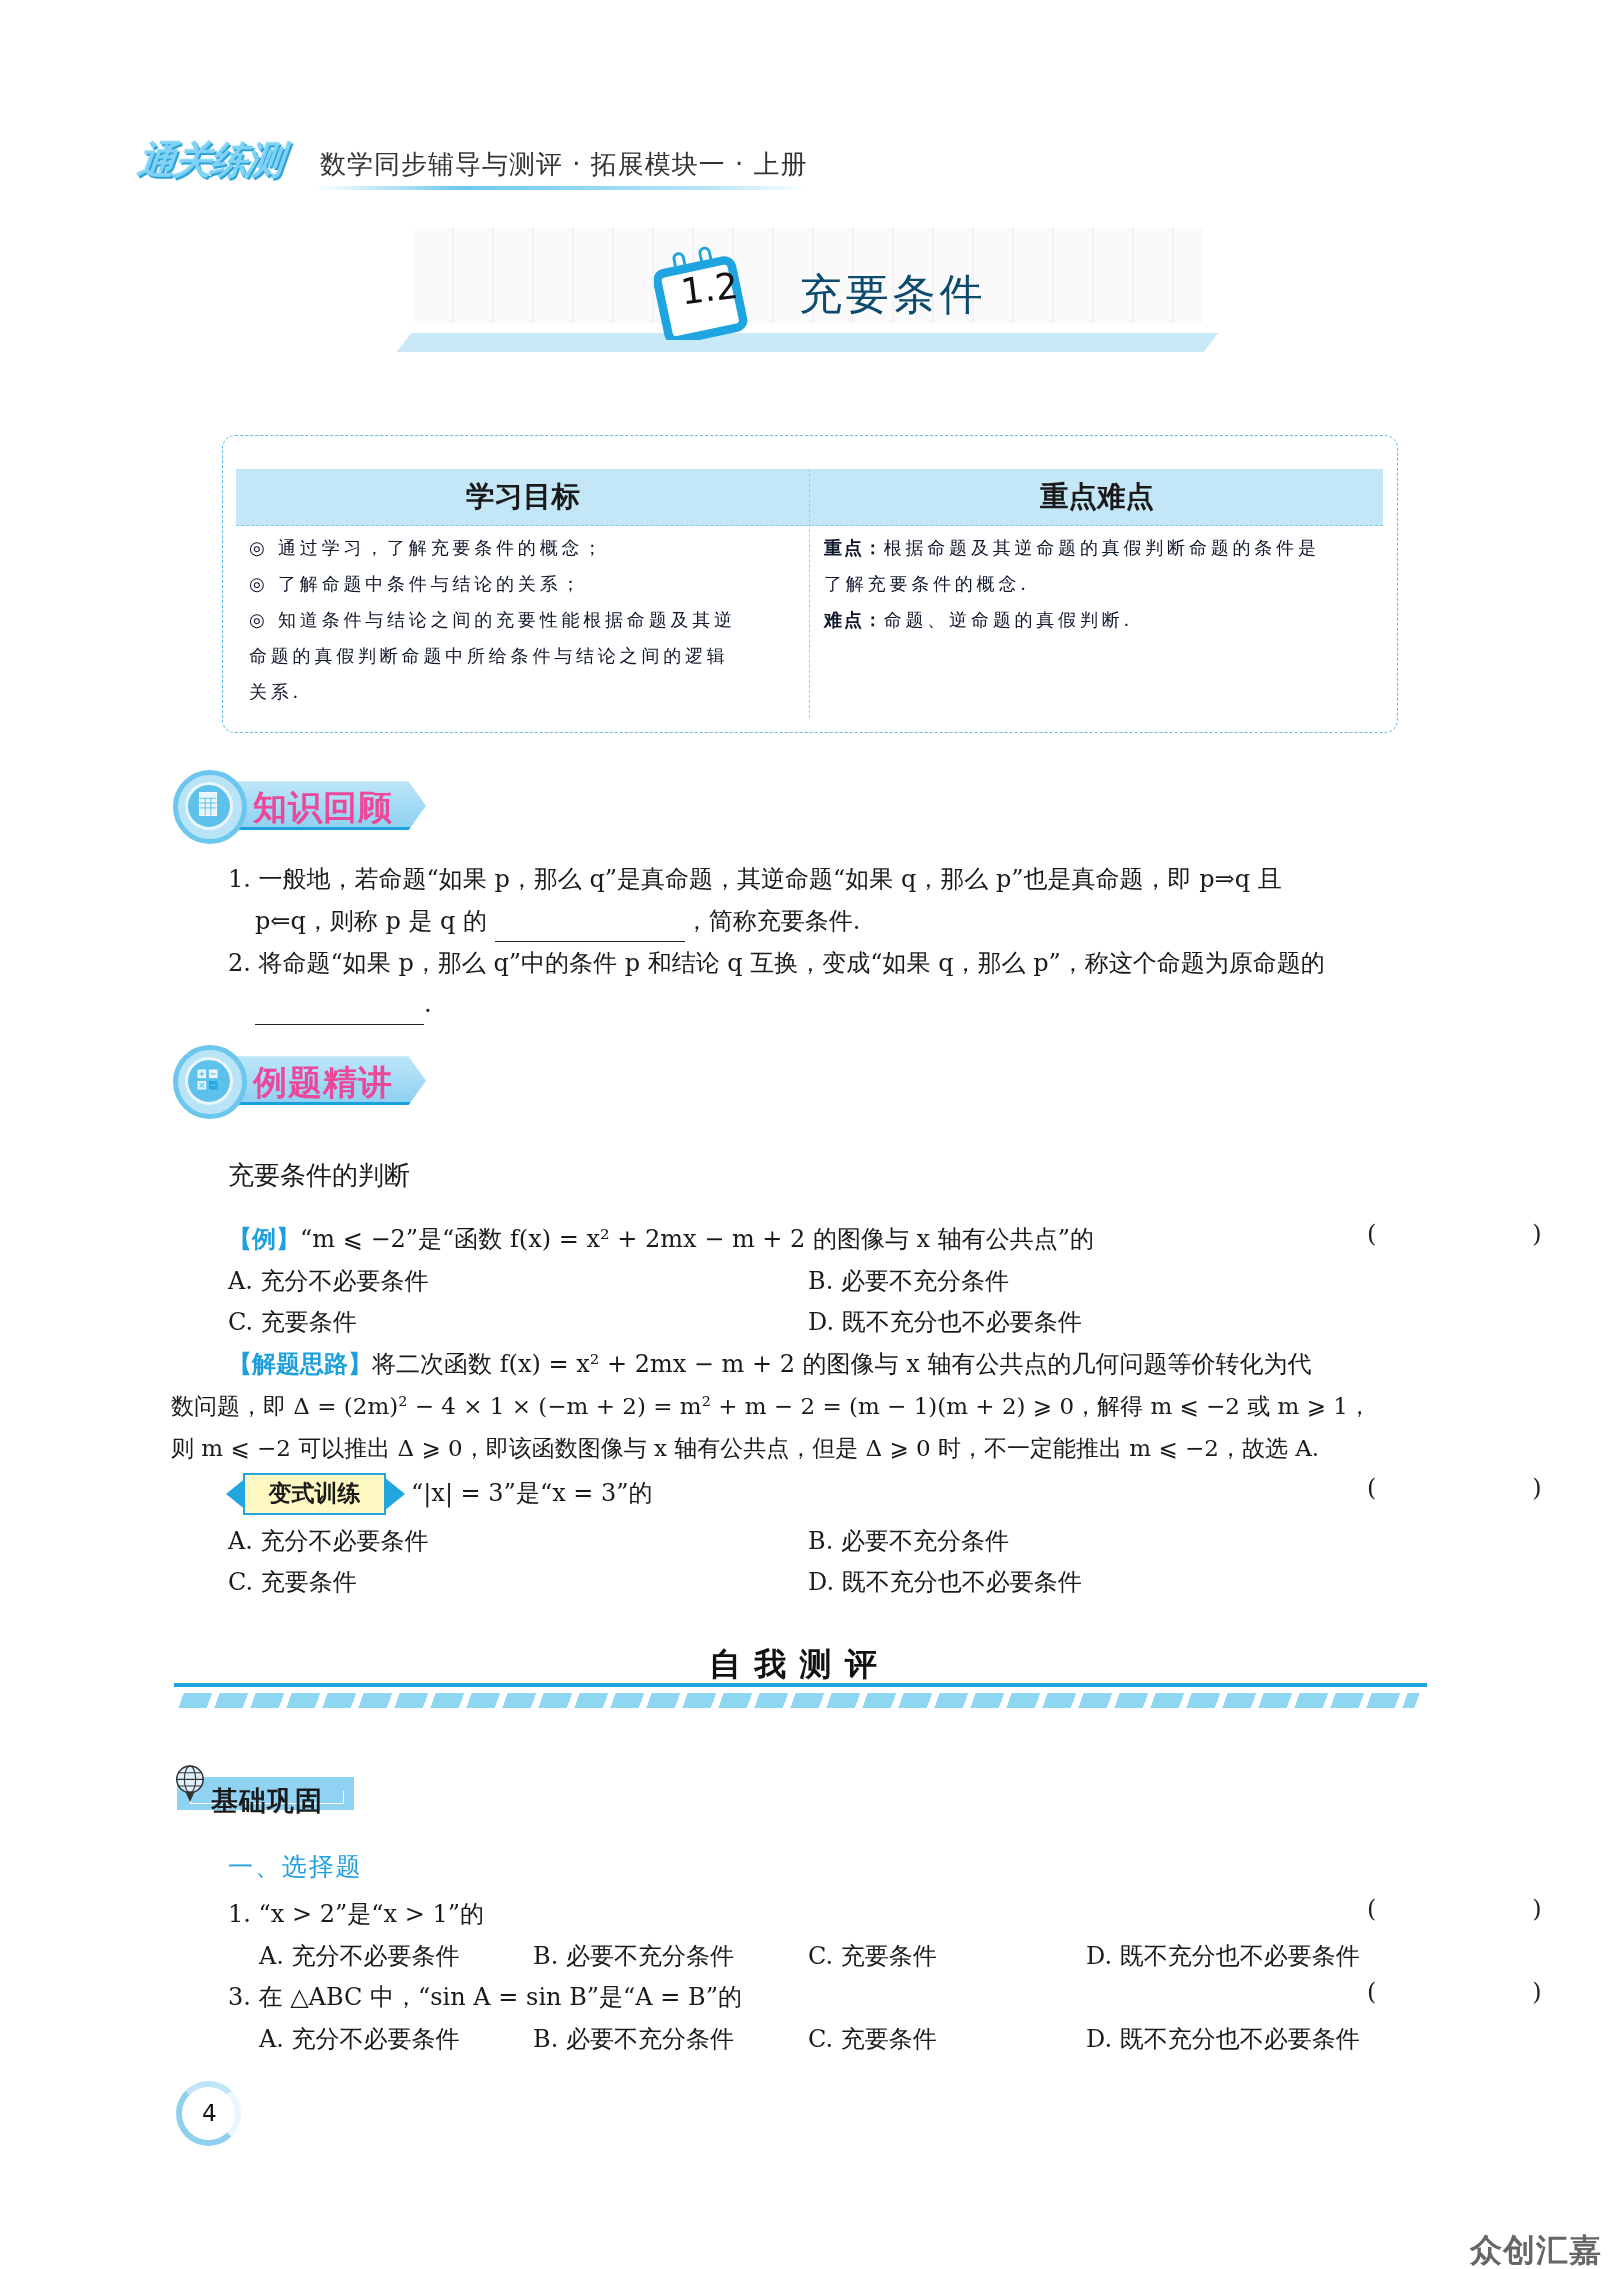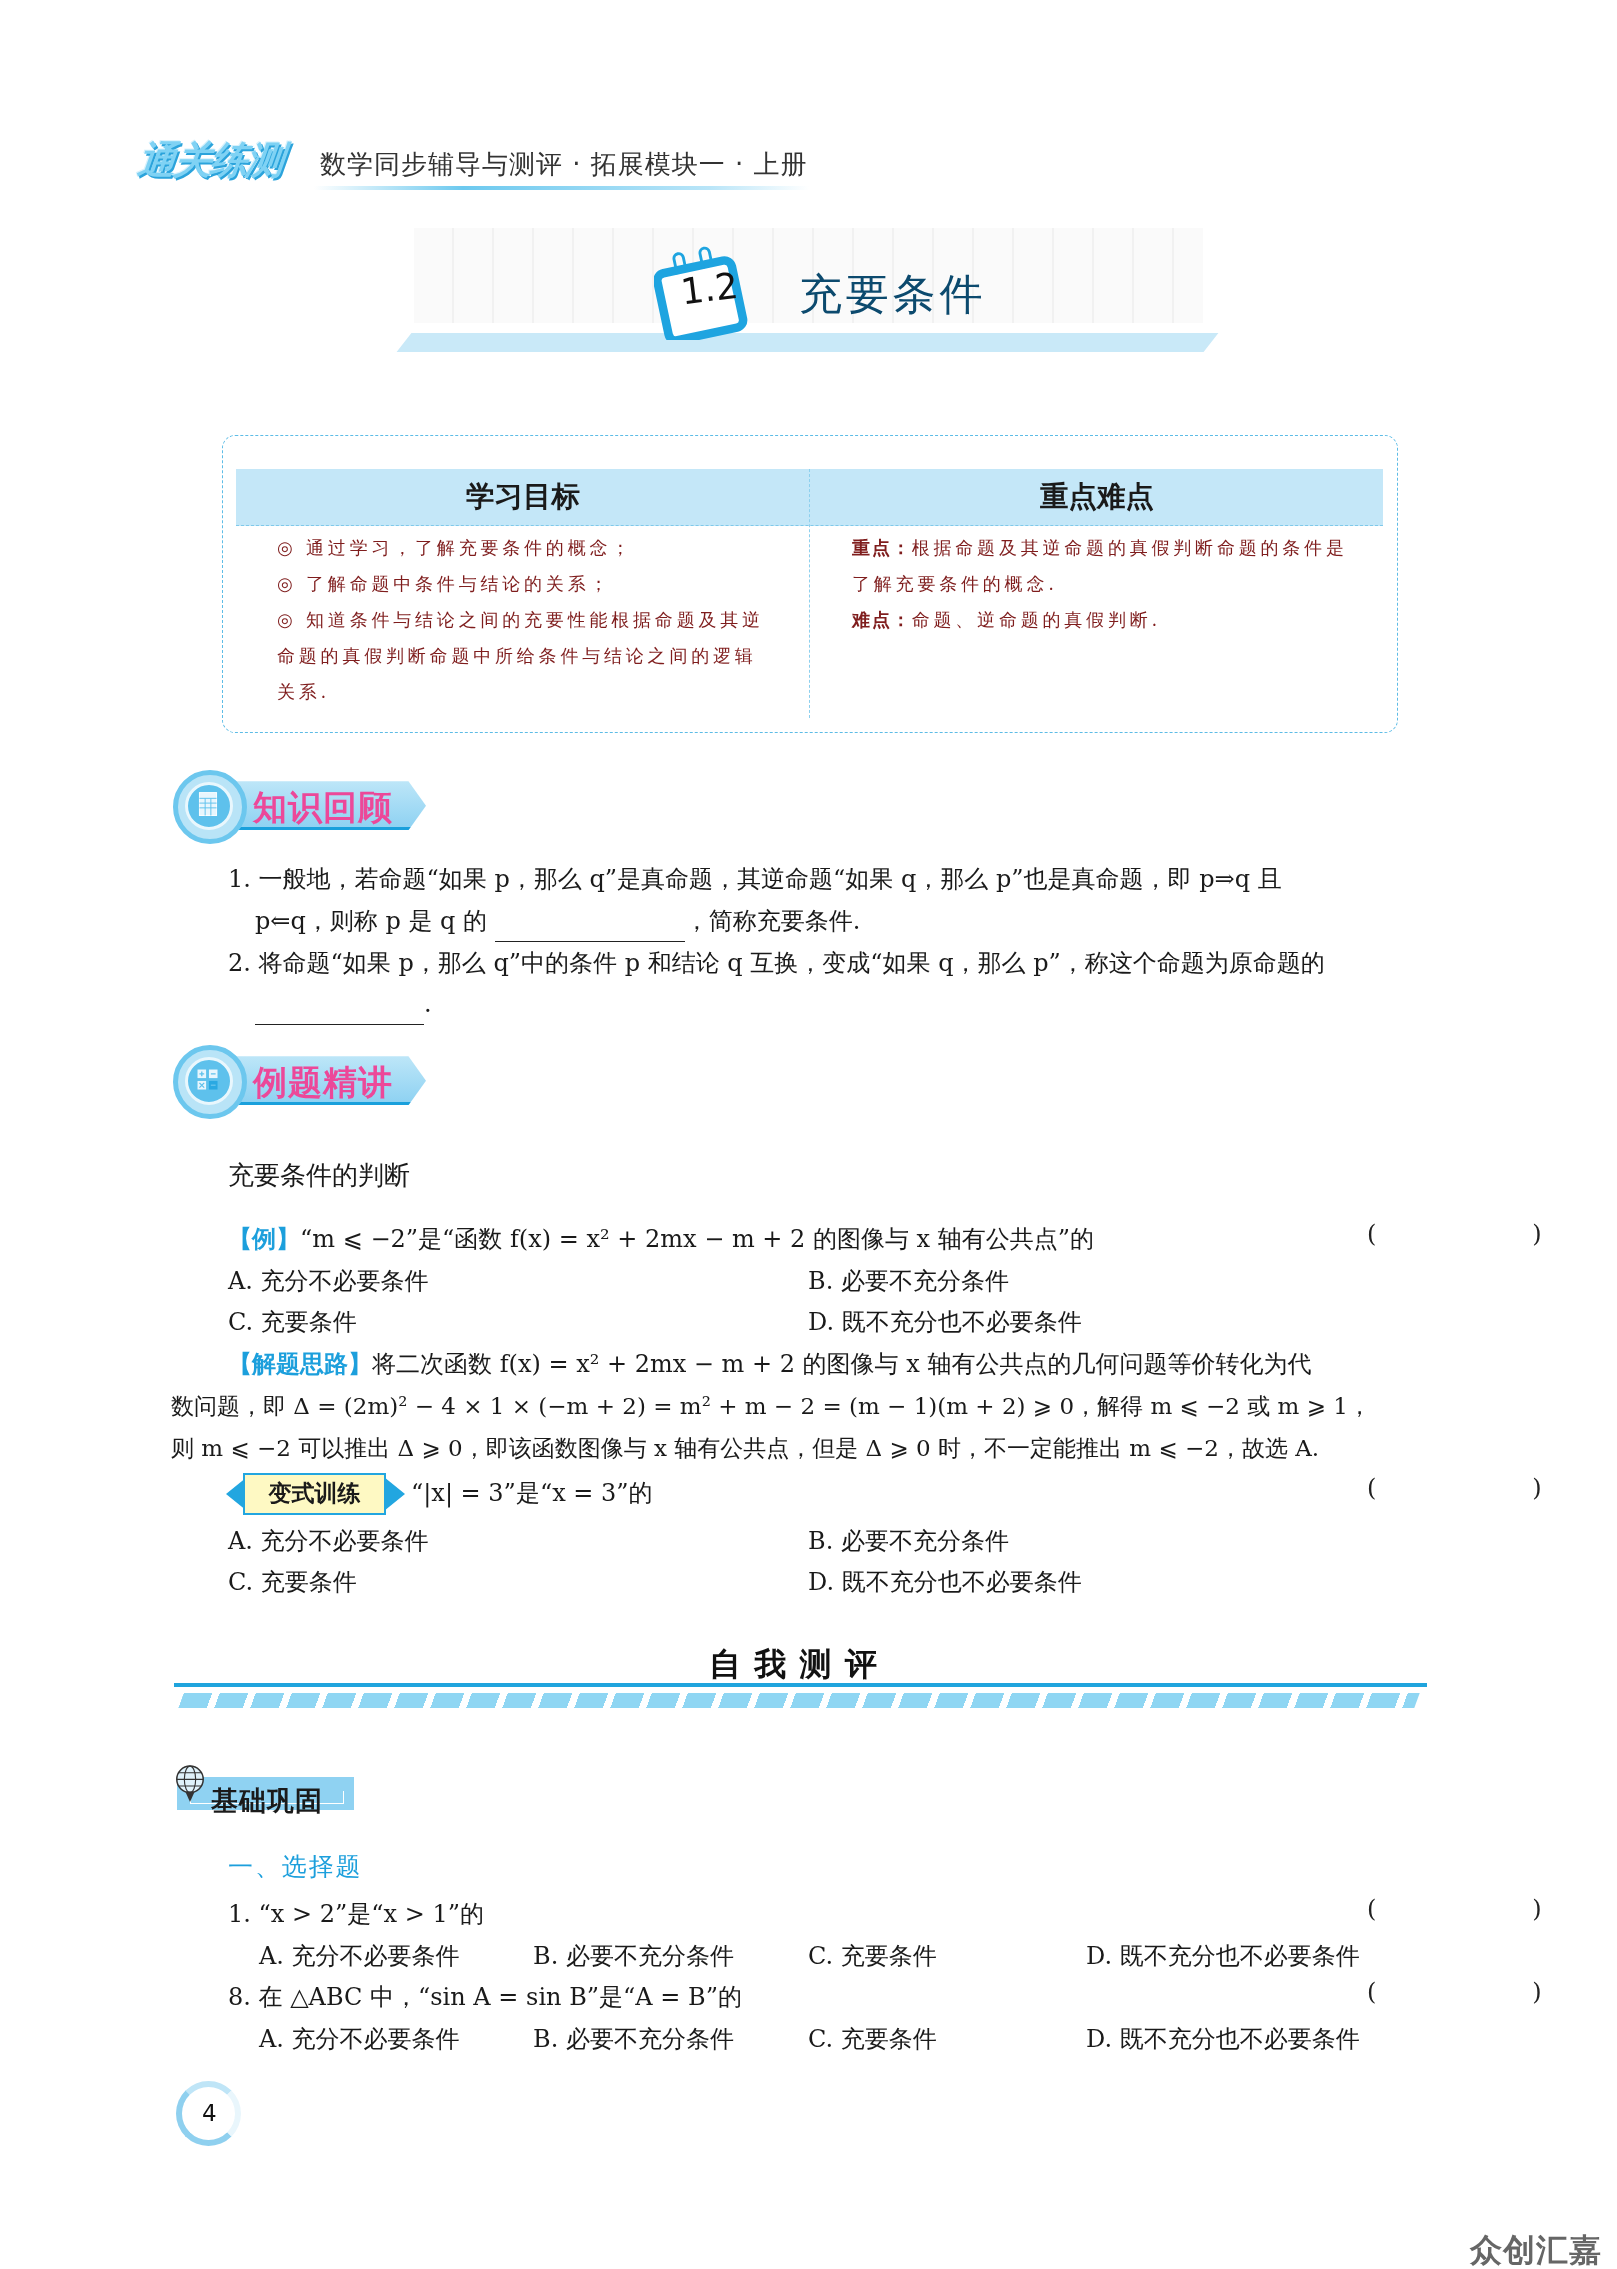--- a/index.html
+++ b/index.html
@@ -19,21 +19,21 @@
   .calendar { left: 654px; top: 245px; width: 95px; height: 95px; }
   .chapter-num { left: 676px; top: 268px; width: 67px; font-family: "DejaVu Sans", sans-serif; font-size: 36px; color: #111; transform: rotate(-7deg); text-align: center; }
   .chapter-title { left: 799px; top: 266px; font-family: "DejaVu Sans", sans-serif; font-size: 43px; color: #0c4a6e; letter-spacing: 3.8px; }
 
   
   .goals-box { left: 222px; top: 435px; width: 1176px; height: 298px; border: 1.9px dashed #5dbce6; border-radius: 13.3px; }
   .goals-box::before { content:""; position:absolute; inset:-1.9px; border-radius:13.3px; background-image: radial-gradient(circle, #49b2e0 1.9px, transparent 2.4px); background-size: 21px 21px; background-position: 0 0; -webkit-mask: linear-gradient(#000 0 0) content-box, linear-gradient(#000 0 0); -webkit-mask-composite: xor; mask-composite: exclude; padding: 2.9px; opacity: 0.9; }
   .goals-head { left: 236px; top: 469px; width: 1147px; height: 57px; background: #c4e7f8; border-bottom: 1.9px dashed #7fc9ea; }
   .goals-divider { left: 809px; top: 469px; width: 0; height: 249px; border-left: 1.9px dashed #8dd0ee; }
   .col-head { top: 478px; font-family: "DejaVu Sans", sans-serif; font-weight: bold; font-size: 28.5px; color: #1a1a1a; text-align: center; }
-  .goal-line { font-family: "DejaVu Serif", serif; font-size: 18px; color: #7f1d1d; letter-spacing: 3.8px; line-height: 36px; margin-left: 28px; }
+  .goal-line { font-family: "DejaVu Serif", serif; font-size: 18px; color: #0f172a; letter-spacing: 3.8px; line-height: 36px; }
   .goal-line b { font-family: "DejaVu Sans", sans-serif; font-weight: bold; letter-spacing: 1.9px; }
 
   
   .sec-head { width: 262px; height: 76px; }
   .sec-banner { position: absolute; left: 38px; top: 13.3px; width: 219px; height: 49px; background: linear-gradient(180deg,#bde6f8,#8fd2f2); clip-path: polygon(0 0, 92% 0, 100% 50%, 92% 100%, 0 100%); border-bottom: 3.8px solid #1aa0dc; }
   .sec-circle { position: absolute; left: 3.8px; top: 1.9px; width: 74px; height: 74px; border-radius: 50%; background: #b9e4f7; border: 5.7px solid #6cc7ee; }
   .sec-circle .inner { position: absolute; left: 7.6px; top: 7.6px; width: 48px; height: 48px; border-radius: 50%; background: #5ec1ec; border: 3.8px solid #e9f7fd; }
   .sec-label { position: absolute; left: 84px; top: 17px; font-family: "DejaVu Sans", sans-serif; font-weight: bold; font-size: 34px; color: #ec4899; letter-spacing: 1px; }
 
   .body-text { font-family: "DejaVu Serif", serif; font-size: 24px; color: #1a1a1a; line-height: 42px; white-space: nowrap; }
@@ -186,21 +186,21 @@
 
 <div class="abs choice-title">一、选择题</div>
 
 <div class="abs body-text" style="left:228px;top:1893px;">1. “x &gt; 2”是“x &gt; 1”的</div>
 <div class="abs paren" style="left:1367px;top:1893px;">(　　)</div>
 <div class="abs body-text" style="left:259px;top:1935px;">A. 充分不必要条件</div>
 <div class="abs body-text" style="left:533px;top:1935px;">B. 必要不充分条件</div>
 <div class="abs body-text" style="left:808px;top:1935px;">C. 充要条件</div>
 <div class="abs body-text" style="left:1086px;top:1935px;">D. 既不充分也不必要条件</div>
 
-<div class="abs body-text" style="left:228px;top:1976px;">8. 在 △ABC 中，“sin A = sin B”是“A = B”的</div>
+<div class="abs body-text" style="left:228px;top:1976px;">3. 在 △ABC 中，“sin A = sin B”是“A = B”的</div>
 <div class="abs paren" style="left:1367px;top:1976px;">(　　)</div>
 <div class="abs body-text" style="left:259px;top:2018px;">A. 充分不必要条件</div>
 <div class="abs body-text" style="left:533px;top:2018px;">B. 必要不充分条件</div>
 <div class="abs body-text" style="left:808px;top:2018px;">C. 充要条件</div>
 <div class="abs body-text" style="left:1086px;top:2018px;">D. 既不充分也不必要条件</div>
 
 <div class="abs page-num-ring"></div>
 <div class="abs page-num">4</div>
 <div class="abs watermark">众创汇嘉</div>
 

